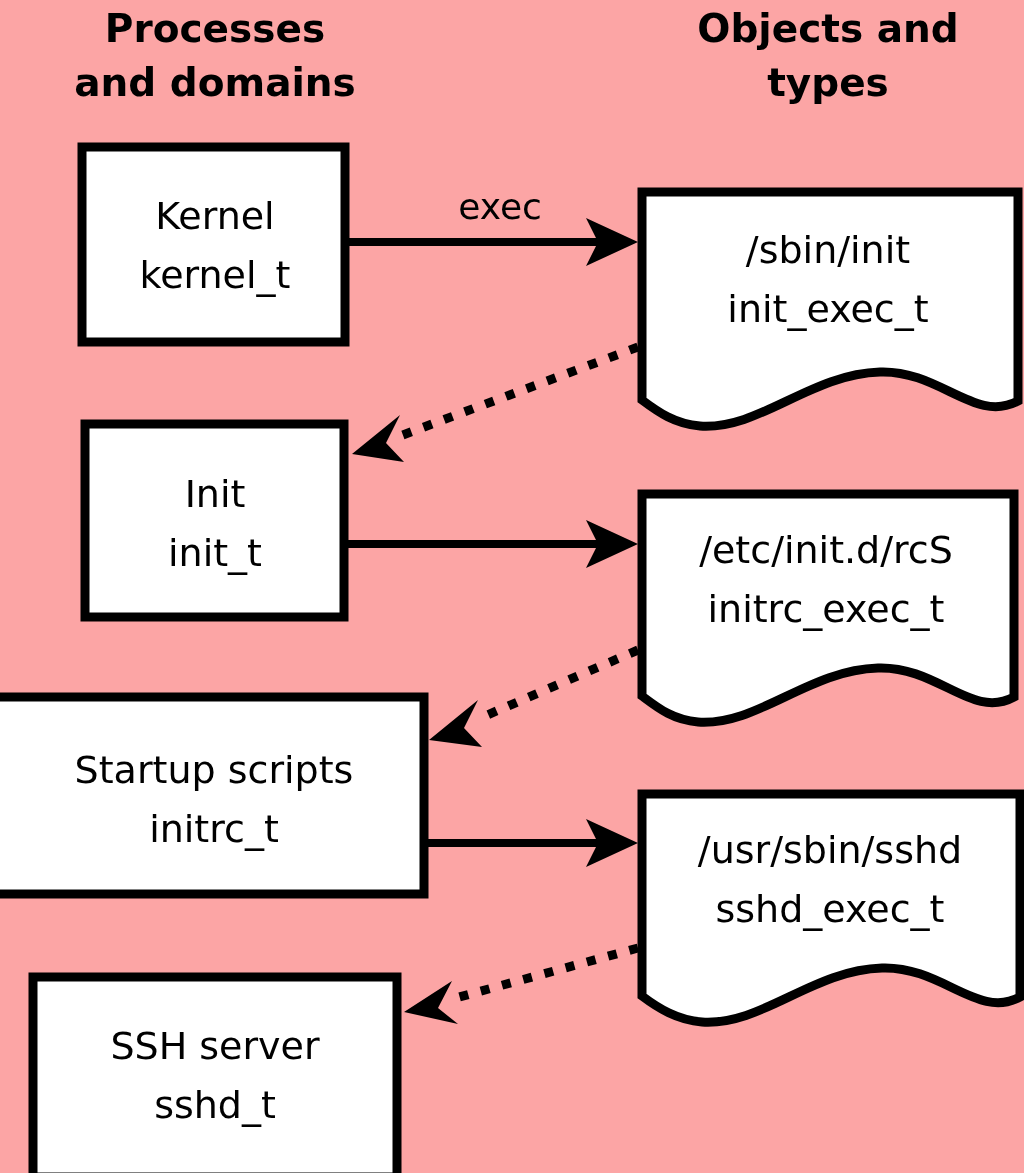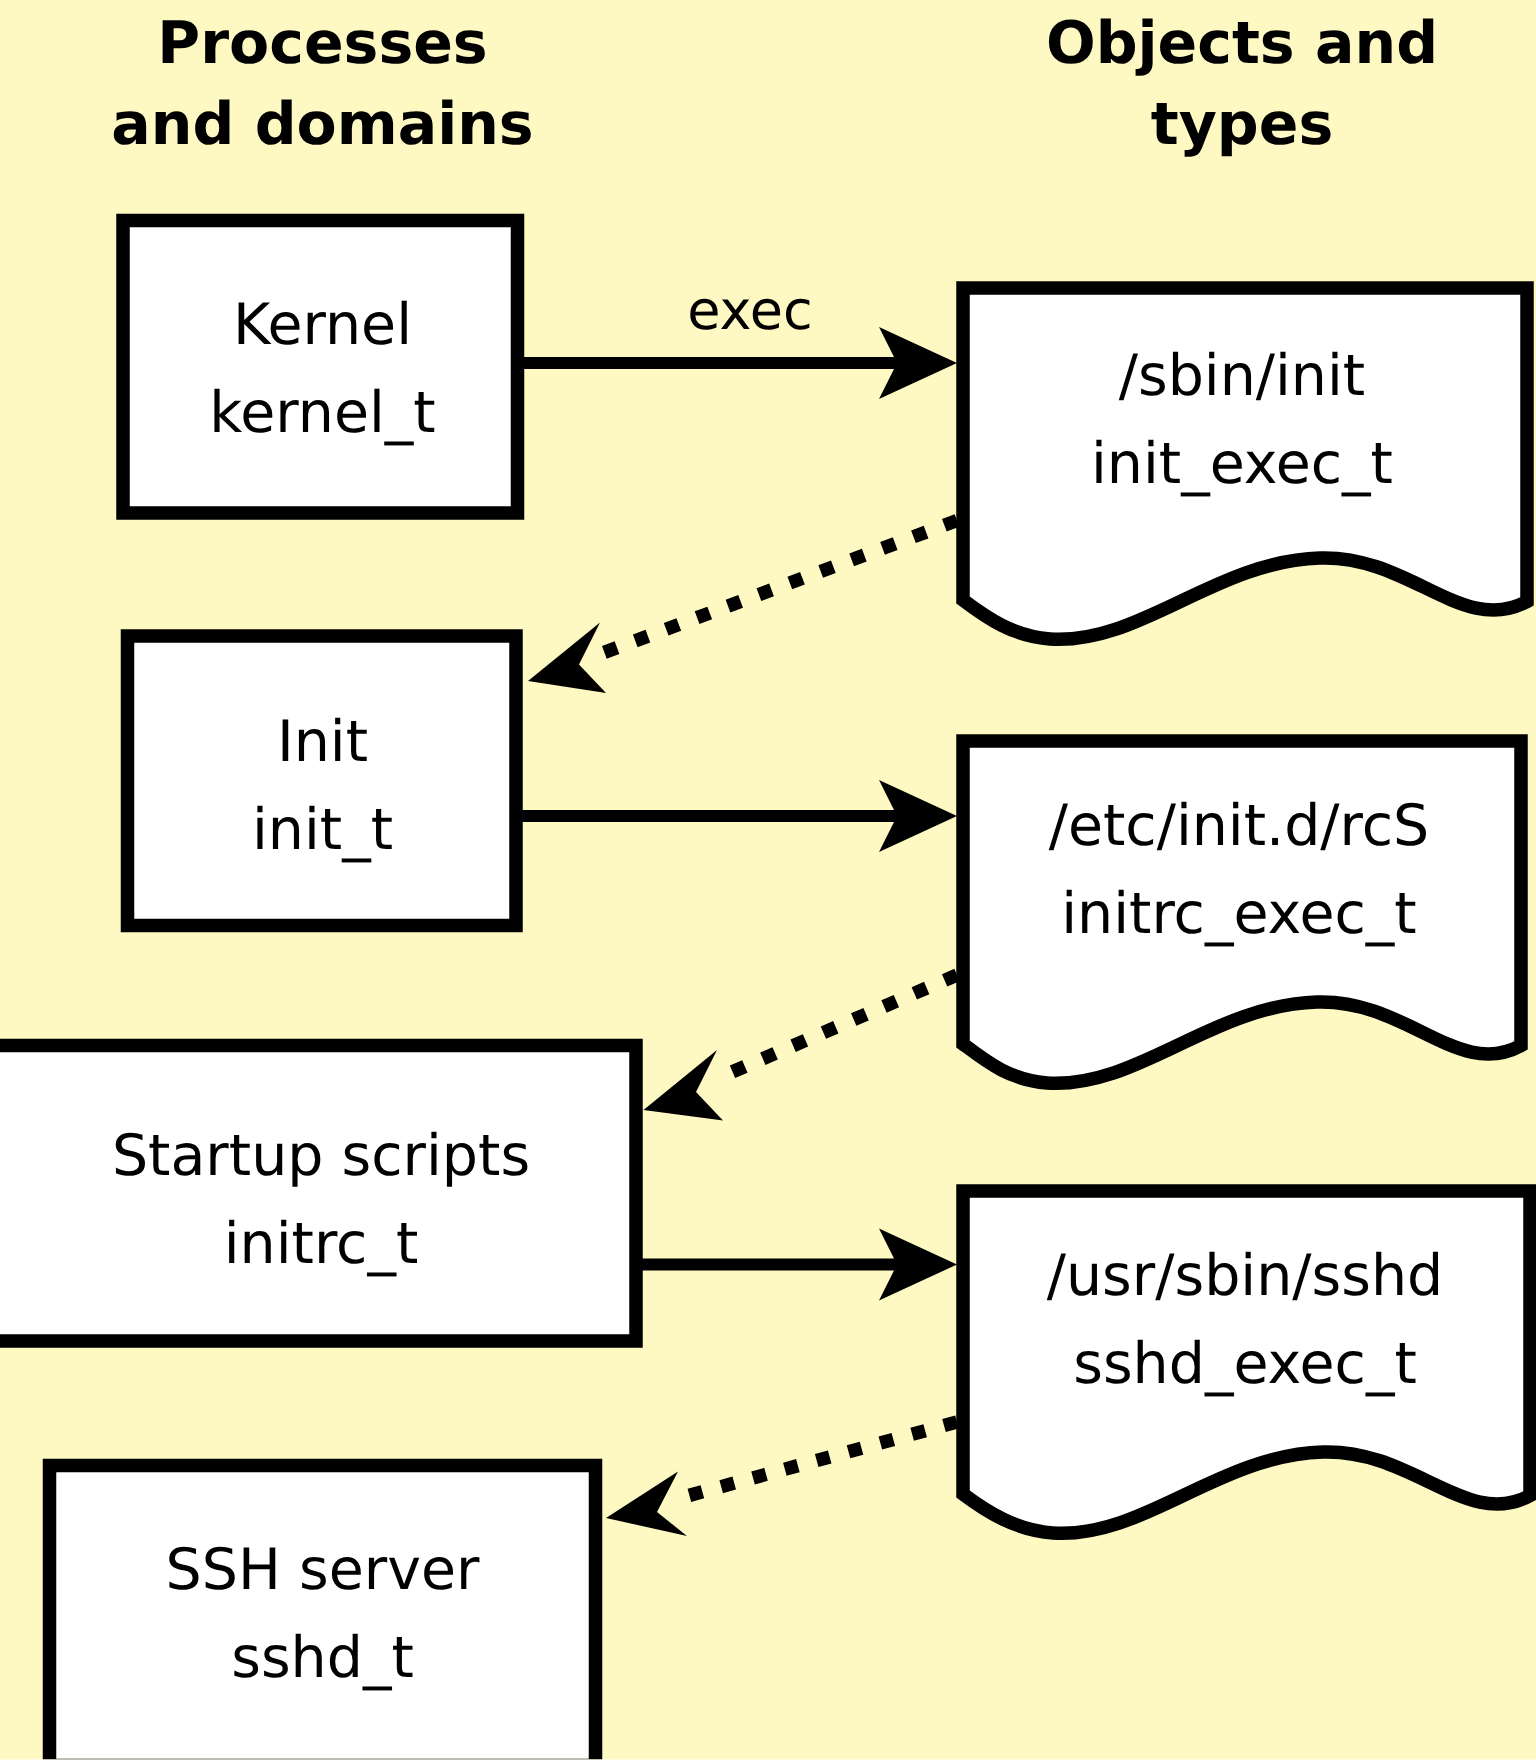--- a/index.html
+++ b/index.html
@@ -4,21 +4,21 @@
 <style>
   html, body {
     margin: 0;
     padding: 0;
     background: #ffffff;
   }
   #diagram-root {
     position: relative;
     width: 1024px;
     height: 1173px;
-    background: #fef9c3;
+    background: #fca5a5;
     overflow: hidden;
     font-family: "DejaVu Sans", "Liberation Sans", sans-serif;
   }
   #diagram-svg {
     position: absolute;
     top: 0;
     left: 0;
     width: 1024px;
     height: 1173px;
     display: block;

